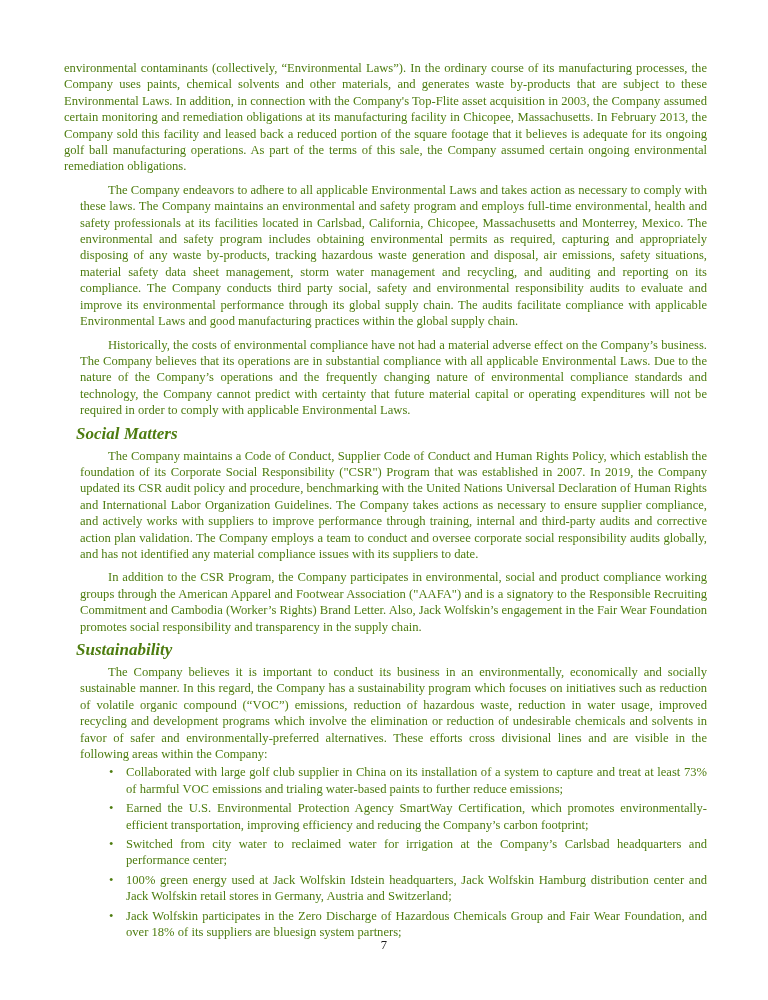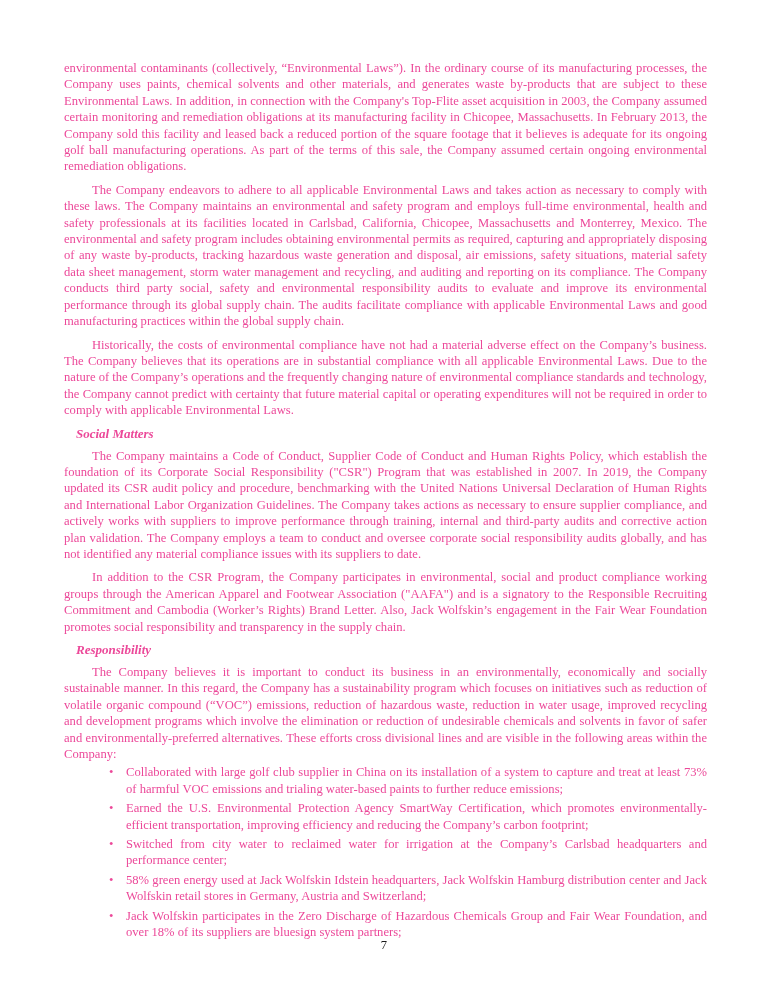--- a/index.html
+++ b/index.html
@@ -1,47 +1,47 @@
 <!DOCTYPE html>
 <html><head>
   <meta charset="utf-8">
   <style>
     html, body { margin: 0; padding: 0; background: #ffffff; }
     body { width: 768px; height: 1000px; overflow: hidden; position: relative; }
     .page {
       position: absolute; left: 64px; top: 60px; width: 643px;
       font-family: "Liberation Serif", serif; font-size: 12.6px; line-height: 16.4px;
-      color: #ec4899; text-align: justify;
+      color: #4d7c0f; text-align: justify;
     }
     p { margin: 0 0 7px 0; }
-    p.indent { text-indent: 28px; }
-    h3 { font-style: italic; font-weight: bold; font-size: 13px; margin: 4px 0 6px 12px; line-height: 16px; }
+    p.indent { text-indent: 28px; margin-left: 16px; }
+    h3 { font-style: italic; font-weight: bold; font-size: 17px; margin: 4px 0 6px 12px; line-height: 16px; }
     ul { list-style: none; margin: 0; padding: 0 0 0 62px; }
     li { position: relative; margin: 0 0 3px 0; }
     li .bullet { position: absolute; left: -17px; top: 0; }
     .pagenum { position: absolute; top: 938px; left: 0; width: 768px; text-align: center;
       font-family: "Liberation Serif", serif; font-size: 12.6px; color: #1a1a1a; }
   </style>
 </head>
 <body>
 
 <div class="page">
   <p>environmental contaminants (collectively, “Environmental Laws”). In the ordinary course of its manufacturing processes, the Company uses paints, chemical solvents and other materials, and generates waste by-products that are subject to these Environmental Laws. In addition, in connection with the Company's Top-Flite asset acquisition in 2003, the Company assumed certain monitoring and remediation obligations at its manufacturing facility in Chicopee, Massachusetts. In February 2013, the Company sold this facility and leased back a reduced portion of the square footage that it believes is adequate for its ongoing golf ball manufacturing operations. As part of the terms of this sale, the Company assumed certain ongoing environmental remediation obligations.</p>
   <p class="indent">The Company endeavors to adhere to all applicable Environmental Laws and takes action as necessary to comply with these laws. The Company maintains an environmental and safety program and employs full-time environmental, health and safety professionals at its facilities located in Carlsbad, California, Chicopee, Massachusetts and Monterrey, Mexico. The environmental and safety program includes obtaining environmental permits as required, capturing and appropriately disposing of any waste by-products, tracking hazardous waste generation and disposal, air emissions, safety situations, material safety data sheet management, storm water management and recycling, and auditing and reporting on its compliance. The Company conducts third party social, safety and environmental responsibility audits to evaluate and improve its environmental performance through its global supply chain. The audits facilitate compliance with applicable Environmental Laws and good manufacturing practices within the global supply chain.</p>
   <p class="indent">Historically, the costs of environmental compliance have not had a material adverse effect on the Company’s business. The Company believes that its operations are in substantial compliance with all applicable Environmental Laws.  Due to the nature of the Company’s operations and the frequently changing nature of environmental compliance standards and technology, the Company cannot predict with certainty that future material capital or operating expenditures will not be required in order to comply with applicable Environmental Laws.</p>
 
   <h3>Social Matters</h3>
   <p class="indent">The Company maintains a Code of Conduct, Supplier Code of Conduct and Human Rights Policy, which establish the foundation of its Corporate Social Responsibility ("CSR") Program that was established in 2007.  In 2019, the Company updated its CSR audit policy and procedure, benchmarking with the United Nations Universal Declaration of Human Rights and International Labor Organization Guidelines. The Company takes actions as necessary to ensure supplier compliance, and actively works with suppliers to improve performance through training, internal and third-party audits and corrective action plan validation. The Company employs a team to conduct and oversee corporate social responsibility audits globally, and has not identified any material compliance issues with its suppliers to date.</p>
   <p class="indent">In addition to the CSR Program, the Company participates in environmental, social and product compliance working groups through the American Apparel and Footwear Association ("AAFA") and is a signatory to the Responsible Recruiting Commitment and Cambodia (Worker’s Rights) Brand Letter. Also, Jack Wolfskin’s engagement in the Fair Wear Foundation promotes social responsibility and transparency in the supply chain.</p>
 
-  <h3>Responsibility</h3>
+  <h3>Sustainability</h3>
   <p class="indent" style="margin-bottom:2px">The Company believes it is important to conduct its business in an environmentally, economically and socially sustainable manner. In this regard, the Company has a sustainability program which focuses on initiatives such as reduction of volatile organic compound (“VOC”) emissions, reduction of hazardous waste, reduction in water usage, improved recycling and development programs which involve the elimination or reduction of undesirable chemicals and solvents in favor of safer and environmentally-preferred alternatives. These efforts cross divisional lines and are visible in the following areas within the Company:</p>
 
   <ul>
     <li><span class="bullet">•</span><span>Collaborated with large golf club supplier in China on its installation of a system to capture and treat at least 73% of harmful VOC emissions and trialing water-based paints to further reduce emissions;</span></li>
     <li><span class="bullet">•</span><span>Earned the U.S. Environmental Protection Agency SmartWay Certification, which promotes environmentally-efficient transportation, improving efficiency and reducing the Company’s carbon footprint;</span></li>
     <li><span class="bullet">•</span><span>Switched from city water to reclaimed water for irrigation at the Company’s Carlsbad headquarters and performance center;</span></li>
-    <li><span class="bullet">•</span><span>58% green energy used at Jack Wolfskin Idstein headquarters, Jack Wolfskin Hamburg distribution center and Jack Wolfskin retail stores in Germany, Austria and Switzerland;</span></li>
+    <li><span class="bullet">•</span><span>100% green energy used at Jack Wolfskin Idstein headquarters, Jack Wolfskin Hamburg distribution center and Jack Wolfskin retail stores in Germany, Austria and Switzerland;</span></li>
     <li><span class="bullet">•</span><span>Jack Wolfskin participates in the Zero Discharge of Hazardous Chemicals Group and Fair Wear Foundation, and over 18% of its suppliers are bluesign system partners;</span></li>
   </ul>
 </div>
 
 <div class="pagenum">7</div>
 
 </body></html>

